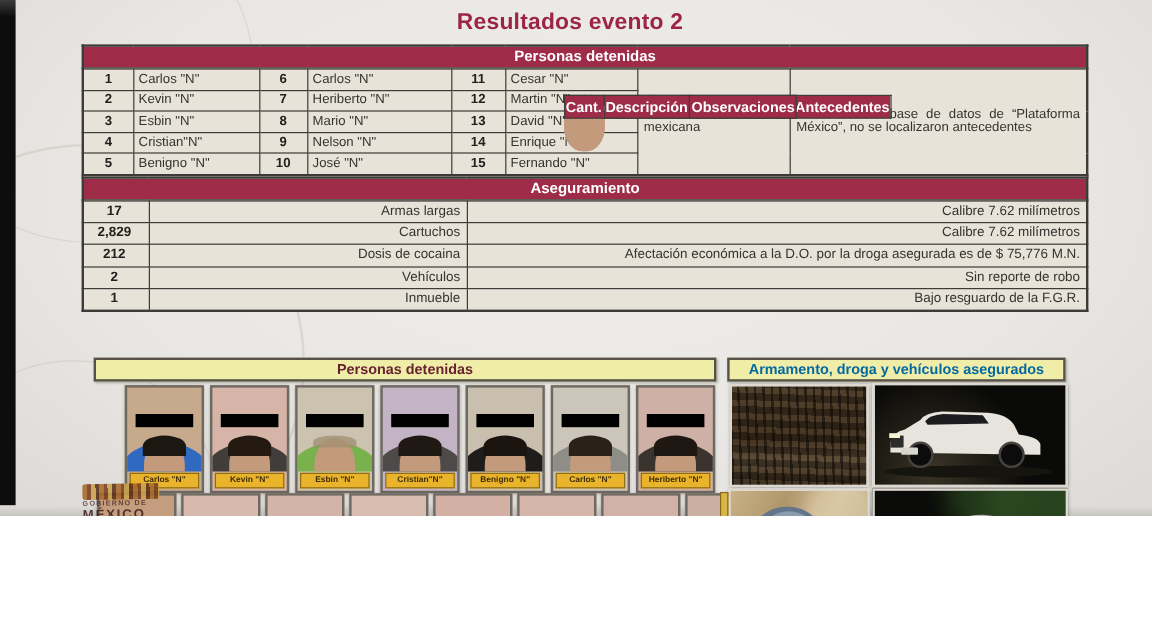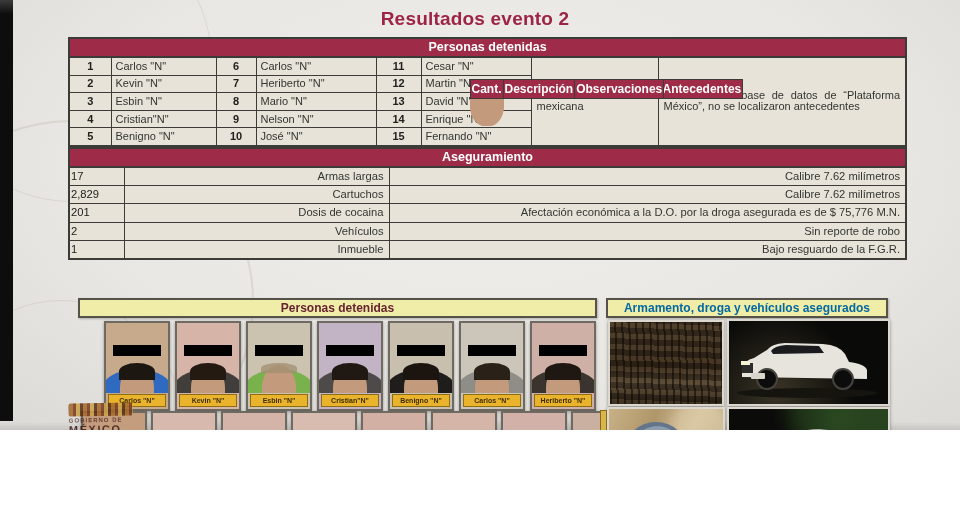--- a/index.html
+++ b/index.html
@@ -24,21 +24,21 @@
   table{border-collapse:collapse;table-layout:fixed;width:837px;background:#e7e3d8;}
   td{border:1px solid #3d3b38;vertical-align:middle;color:#343430;overflow:hidden;white-space:nowrap;}
   table{border:2px solid #3d3b38;}
   .band td{background:#9e2b47;color:#fff;font-weight:bold;font-size:12.5px;text-align:center;height:15px;line-height:1;}
   .head td{background:#9e2b47;color:#fff;font-weight:bold;font-size:12px;text-align:center;height:16px;line-height:1;}
   .t1 .r td{height:14.6px;font-size:11px;line-height:1;}
   .t1 .num{text-align:center;font-weight:bold;color:#22211e;}
   .t1 .nm{padding:0 4px;text-align:left;}
   .t1 .obs-cell,.t1 .ant-cell{white-space:normal;font-size:11px;line-height:1.25;padding:2px 5px;text-align:justify;vertical-align:middle;}
   .t2 .r td{height:15.2px;font-size:11.2px;line-height:1;}
-  .t2 .qty{text-align:left;font-weight:normal;padding-right:4px;color:#22211e;}
+  .t2 .qty{text-align:center;font-weight:bold;padding-right:4px;color:#22211e;}
   .t2 .ds,.t2 .ob{padding:0 5px;text-align:right;}
 
   
   .panel-h{position:absolute;height:16px;border:2px solid #56524a;background:#f0eda9;
     font-size:12px;font-weight:bold;text-align:center;line-height:16px;box-shadow:1px 1px 2px rgba(0,0,0,.25);}
   .panel-h-left{left:78px;top:298px;width:515px;color:#682331;}
   .panel-h-right{left:606px;top:298px;width:278px;color:#0369a1;}
 
   
   .mugrow{position:absolute;display:flex;}
@@ -214,21 +214,21 @@
         <td class="qty">17</td>
         <td class="ds">Armas largas</td>
         <td class="ob">Calibre 7.62 milímetros</td>
       </tr>
       <tr class="r">
         <td class="qty">2,829</td>
         <td class="ds">Cartuchos</td>
         <td class="ob">Calibre 7.62 milímetros</td>
       </tr>
       <tr class="r">
-        <td class="qty">201</td>
+        <td class="qty">212</td>
         <td class="ds">Dosis de cocaina</td>
         <td class="ob">Afectación económica a la D.O. por la droga asegurada es de $ 75,776 M.N.</td>
       </tr>
       <tr class="r">
         <td class="qty">2</td>
         <td class="ds">Vehículos</td>
         <td class="ob">Sin reporte de robo</td>
       </tr>
       <tr class="r">
         <td class="qty">1</td>

